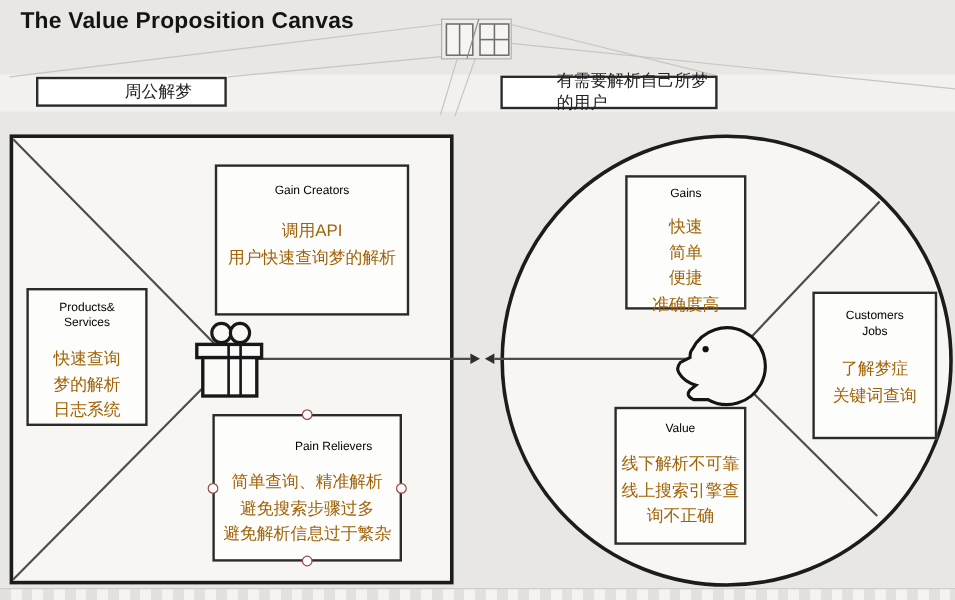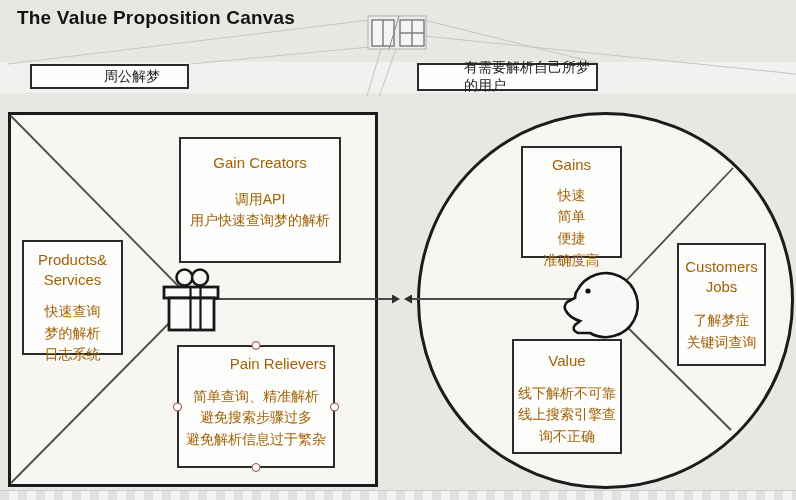--- a/index.html
+++ b/index.html
@@ -31,35 +31,35 @@
   }
   .panel-circle{
     position:absolute;left:417px;top:112px;width:377px;height:377px;
     background:#f7f6f3;border:3px solid #1c1c1c;border-radius:50%;box-sizing:border-box;
   }
   .overlay{position:absolute;left:0;top:0;width:796px;height:500px;}
   .vbox{
     position:absolute;background:#fdfdfc;border:2px solid #2b2b2b;
     box-sizing:border-box;text-align:center;
   }
-  .vbox .heading{display:block;font-size:15px;color:#a16207;white-space:pre-line;line-height:1.3;}
+  .vbox .heading{display:block;font-size:10px;color:#000000;white-space:pre-line;line-height:1.3;}
   .vbox .body{display:block;font-size:14px;color:#a16207;white-space:pre-line;line-height:1.55;}
   .b-gain-creators{left:179px;top:137px;width:162px;height:126px;}
   .b-gain-creators .heading{margin-top:14px;}
   .b-gain-creators .body{margin-top:16px;}
   .b-products{left:22px;top:240px;width:101px;height:115px;}
   .b-products .heading{margin-top:8px;}
   .b-products .body{margin-top:12px;}
   .b-pain-relievers{left:177px;top:345px;width:158px;height:123px;}
-  .b-pain-relievers .heading{margin-top:7px;padding-left:44px;}
+  .b-pain-relievers .heading{margin-top:19px;padding-left:44px;}
   .b-pain-relievers .body{margin-top:12px;}
   .b-gains{left:521px;top:146px;width:101px;height:112px;}
   .b-gains .heading{margin-top:7px;}
   .b-gains .body{margin-top:10px;}
-  .b-customer-jobs{left:677px;top:243px;width:89px;height:123px;}
+  .b-customer-jobs{left:677px;top:243px;width:104px;height:123px;}
   .b-customer-jobs .heading{margin-top:12px;}
   .b-customer-jobs .body{margin-top:14px;}
   .b-pains{left:512px;top:339px;width:110px;height:115px;}
   .b-pains .heading{margin-top:10px;}
   .b-pains .body{margin-top:12px;}
   .handle{
     position:absolute;width:7px;height:7px;border-radius:50%;
     background:#fff;border:1.5px solid #9c4545;box-sizing:content-box;
   }
   .handle.t{left:50%;top:-6px;transform:translateX(-50%);}

